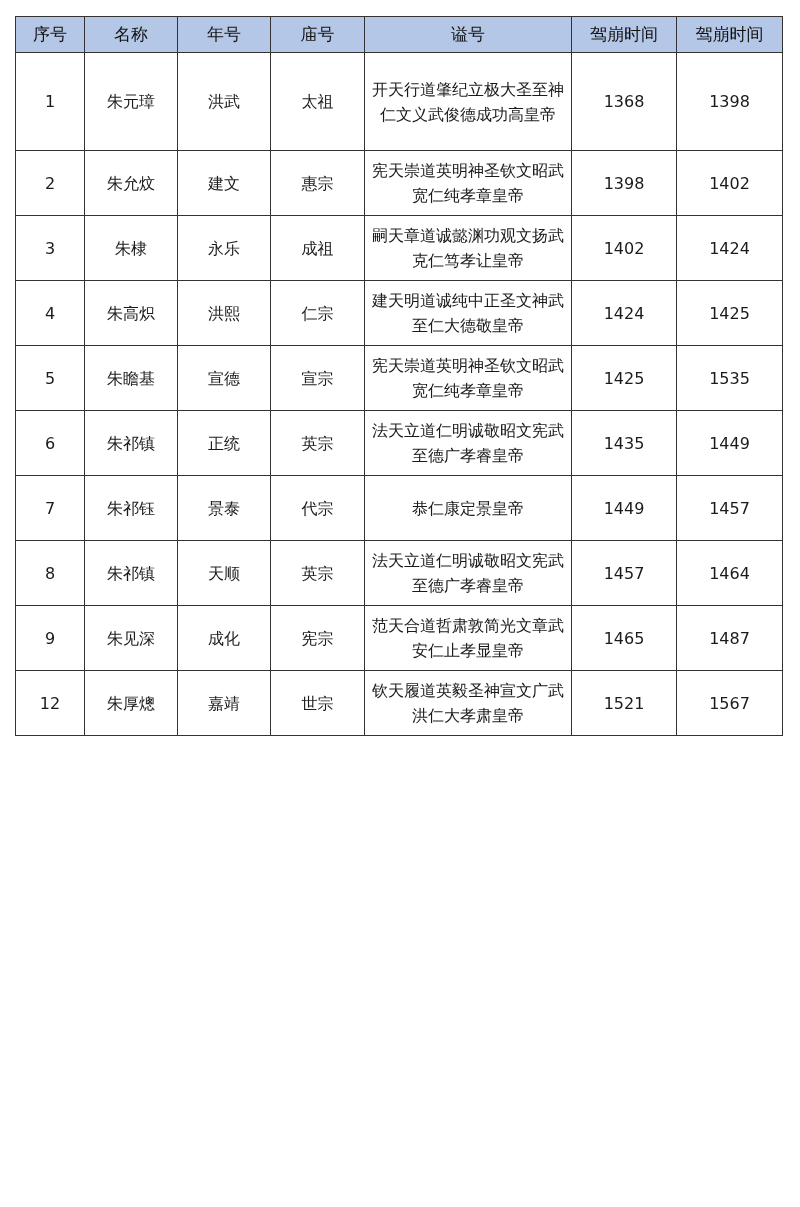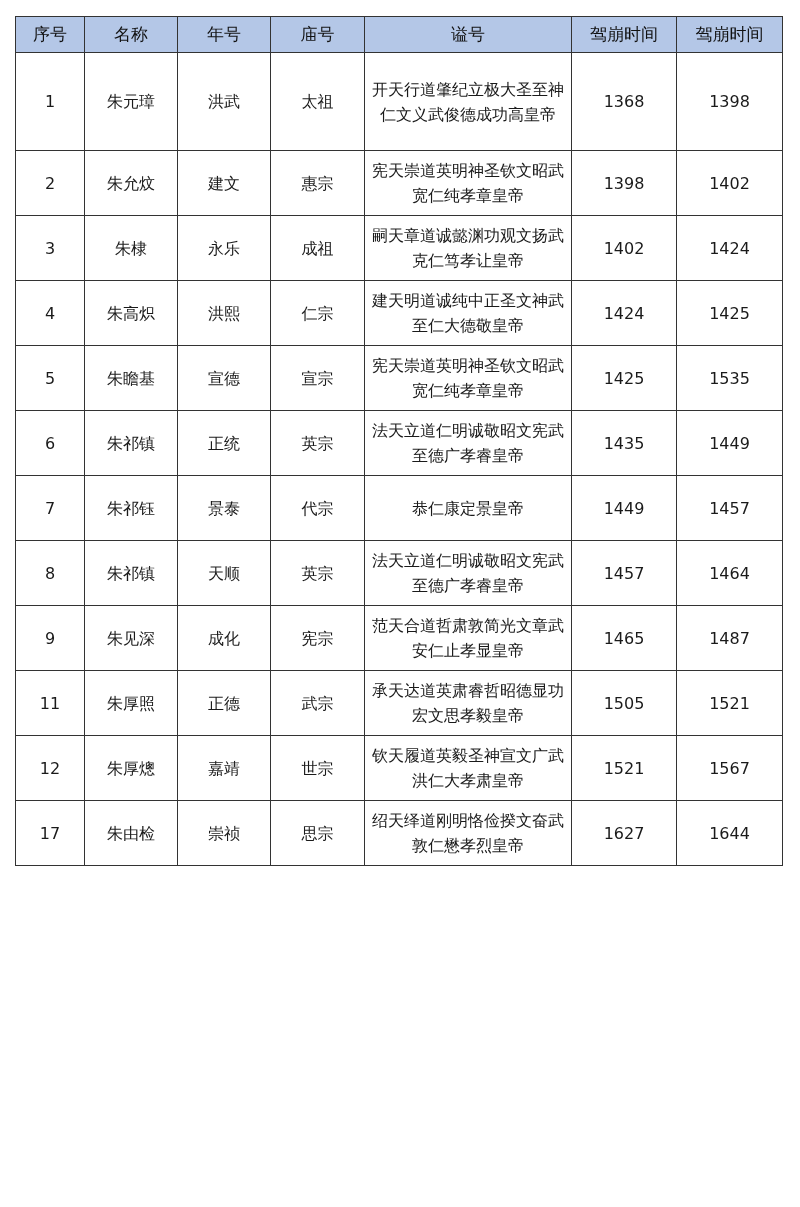--- a/index.html
+++ b/index.html
@@ -124,40 +124,22 @@
       <tr>
         <td>9</td>
         <td>朱见深</td>
         <td>成化</td>
         <td>宪宗</td>
         <td class="shi">范天合道哲肃敦简光文章武安仁止孝显皇帝</td>
         <td class="yr">1465</td>
         <td class="yr">1487</td>
       </tr>
       <tr>
-        <td>11</td>
-        <td>朱厚照</td>
-        <td>正德</td>
-        <td>武宗</td>
-        <td class="shi">承天达道英肃睿哲昭德显功宏文思孝毅皇帝</td>
-        <td class="yr">1505</td>
-        <td class="yr">1521</td>
-      </tr>
-      <tr>
         <td>12</td>
         <td>朱厚熜</td>
         <td>嘉靖</td>
         <td>世宗</td>
         <td class="shi">钦天履道英毅圣神宣文广武洪仁大孝肃皇帝</td>
         <td class="yr">1521</td>
         <td class="yr">1567</td>
       </tr>
-      <tr>
-        <td>17</td>
-        <td>朱由检</td>
-        <td>崇祯</td>
-        <td>思宗</td>
-        <td class="shi">绍天绎道刚明恪俭揆文奋武敦仁懋孝烈皇帝</td>
-        <td class="yr">1627</td>
-        <td class="yr">1644</td>
-      </tr>
     </tbody>
 </table>
 
 </body></html>

